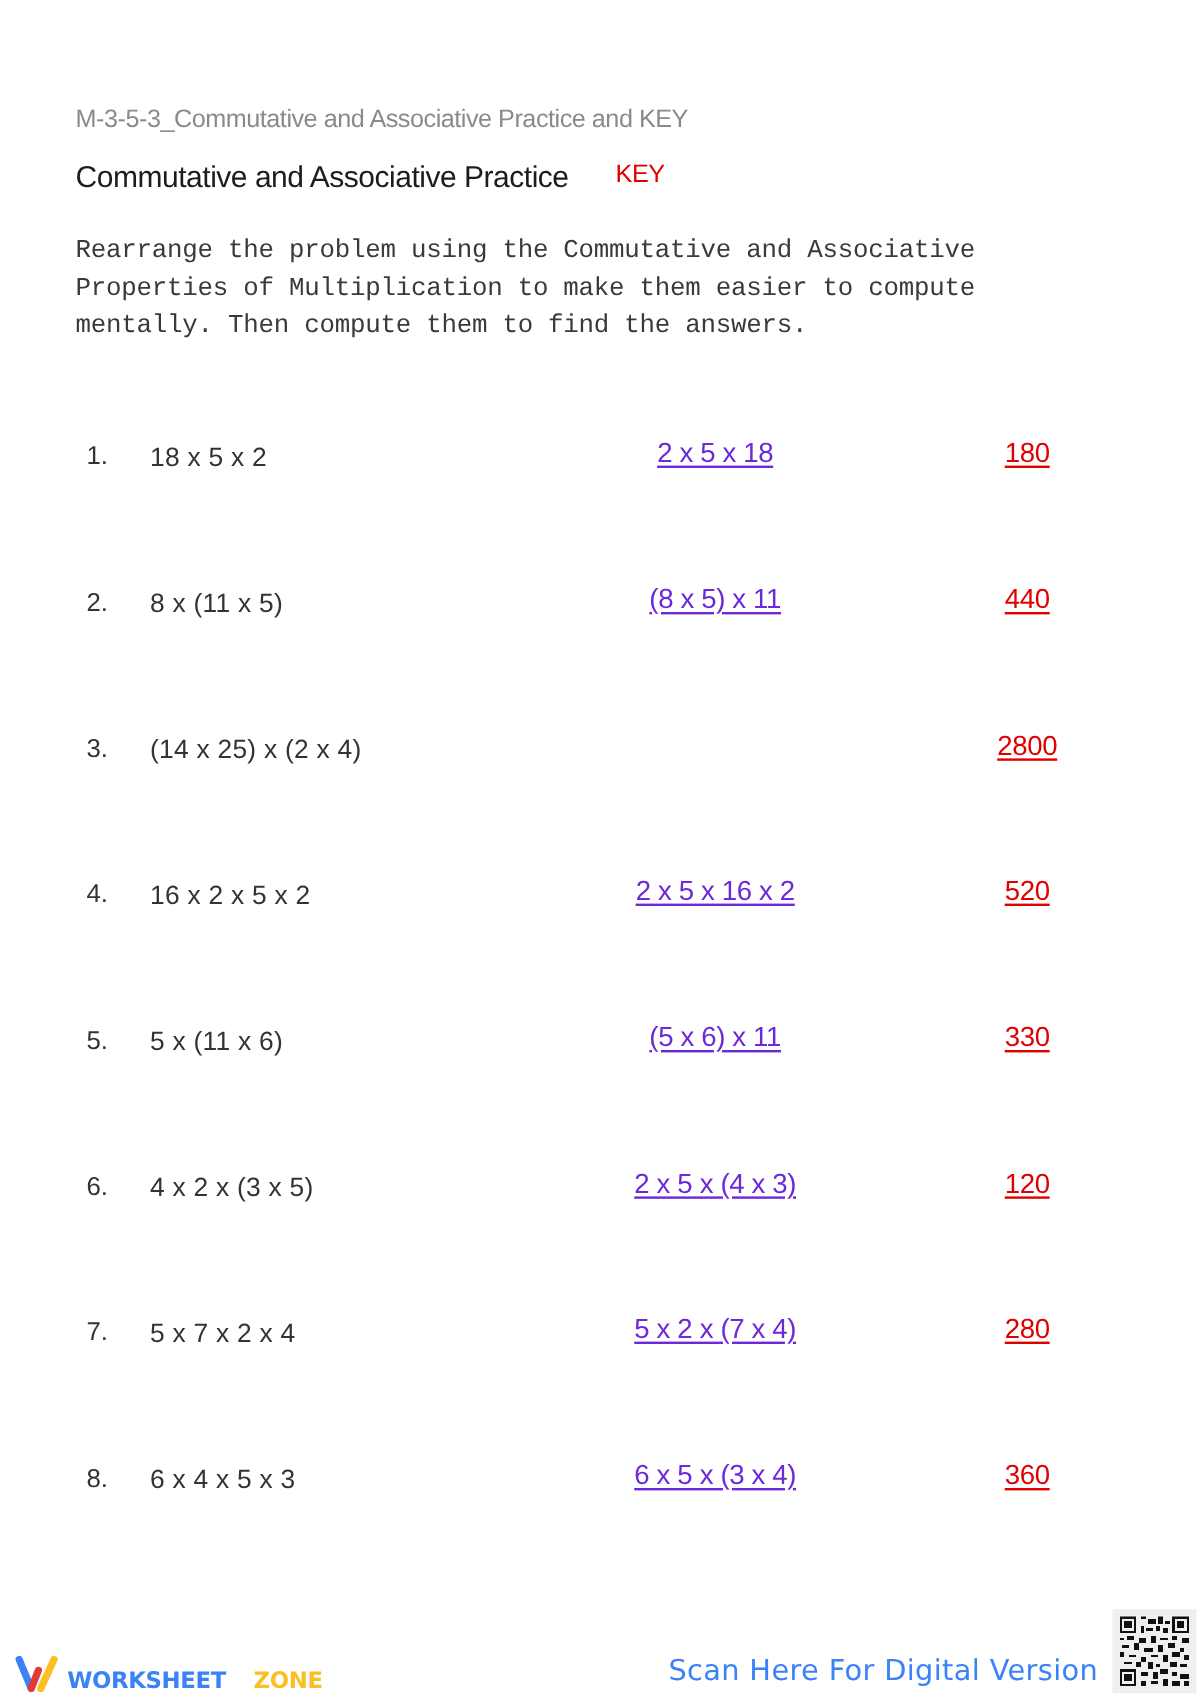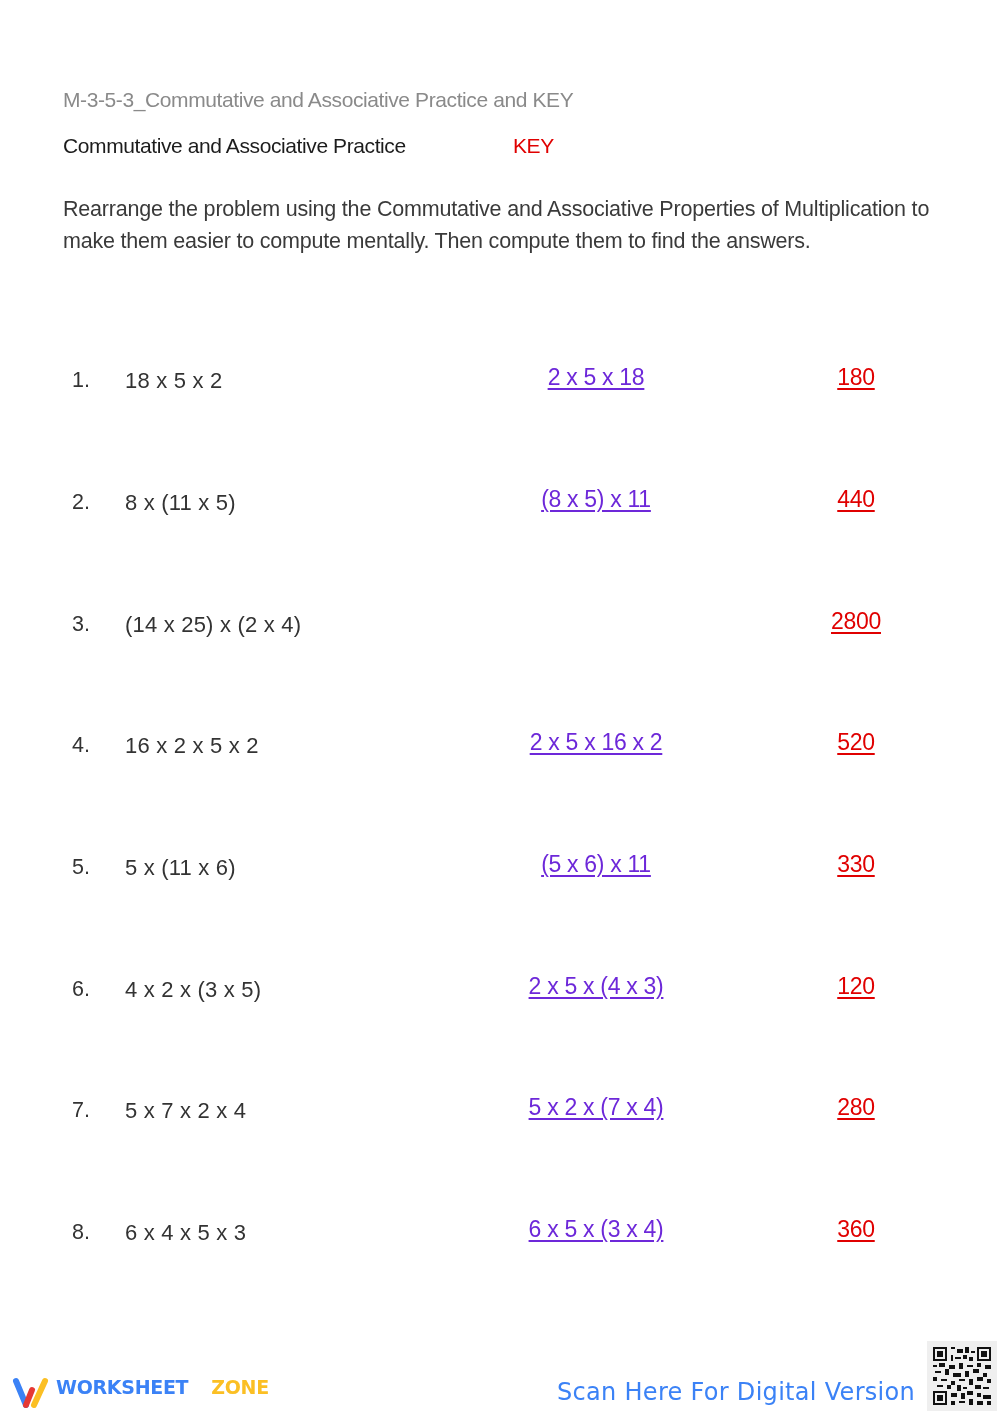--- a/index.html
+++ b/index.html
@@ -10,32 +10,32 @@
     }
     .doc-id {
       position: absolute; left: 63px; top: 52px;
       font-size: 21px; color: #8a8a8a; letter-spacing: -0.4px;
       font-family: "Liberation Sans", sans-serif;
       margin-top: 36px;
     }
     .title-row { position: absolute; left: 63px; top: 134px; height: 30px; }
     .title {
       position: absolute; left: 0; top: 0; white-space: nowrap;
-      font-size: 21px; color: #1c1c1c; letter-spacing: -0.4px;
+      font-size: 25px; color: #1c1c1c; letter-spacing: -0.4px;
       font-family: "Liberation Sans", sans-serif;
     }
     .key-label {
       position: absolute; left: 450px; top: 0;
       font-size: 21px; color: #e00000; letter-spacing: -0.4px;
       font-family: "Liberation Sans", sans-serif;
     }
     .instructions {
       position: absolute; left: 63px; top: 194px; width: 870px;
       font-size: 21.5px; line-height: 31.5px; color: #3a3a3a;
-      font-family: Liberation Sans, sans-serif; letter-spacing: -0.2px;
+      font-family: Liberation Mono, monospace; letter-spacing: -0.2px;
     }
     .problem {
       position: absolute; left: 0; width: 1000px; height: 40px;
     }
     .p-num {
       position: absolute; left: 72px; top: 0;
       font-size: 21.5px; color: #333333;
       font-family: "Liberation Sans", sans-serif;
     }
     .p-expr {
@@ -51,21 +51,21 @@
       font-family: "Liberation Sans", sans-serif; letter-spacing: -0.3px;
     }
     .p-answer {
       position: absolute; left: 806px; width: 100px; top: -4px; text-align: center;
       font-size: 23px; color: #e00000; text-decoration: underline;
       text-decoration-thickness: 2px; text-underline-offset: 3px;
       font-family: "Liberation Sans", sans-serif; letter-spacing: -0.3px;
     }
     .footer-logo {
       position: absolute; left: 10px; top: 1376px; height: 36px;
-      display: flex; align-items: flex-start;
+      display: flex; align-items: flex-end;
     }
     .logo-mark { width: 42px; height: 34px; position: relative; }
     .brand-word1 {
       font-family: "DejaVu Sans", sans-serif; font-weight: bold;
       font-size: 19px; color: #3b82f6; letter-spacing: -0.3px; margin-left: 4px;
     }
     .brand-word2 {
       font-family: "DejaVu Sans", sans-serif; font-weight: bold;
       font-size: 19px; color: #fbbf24; letter-spacing: -0.3px; margin-left: 23px;
     }

